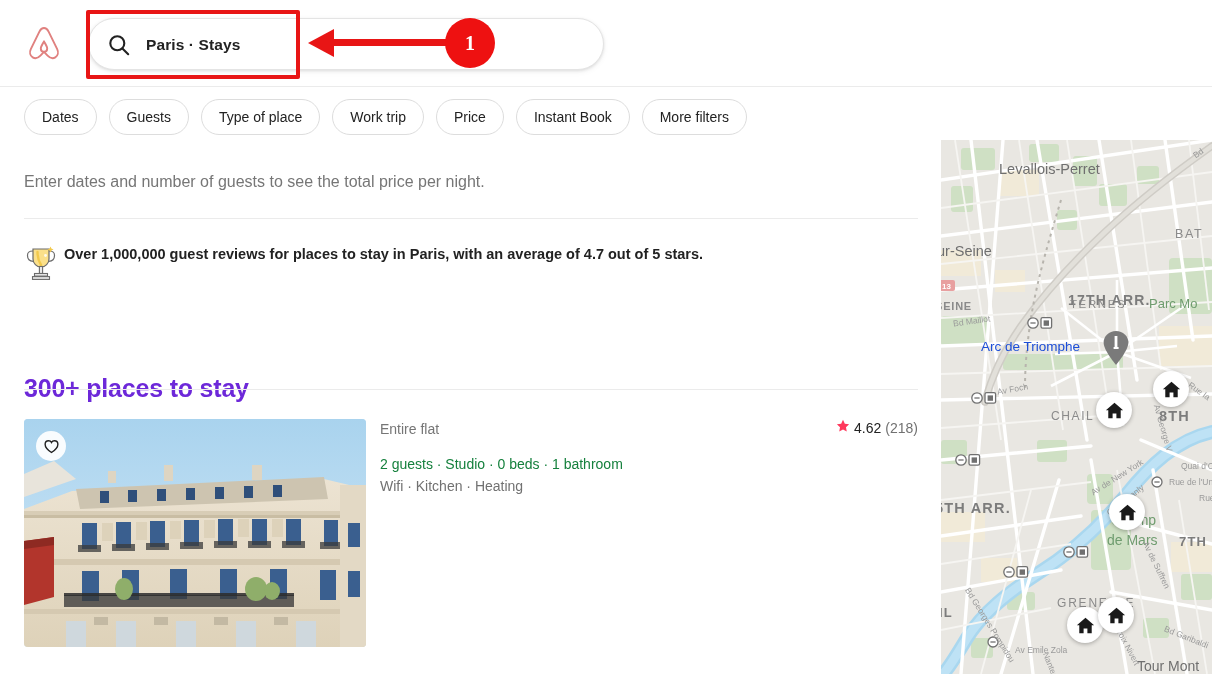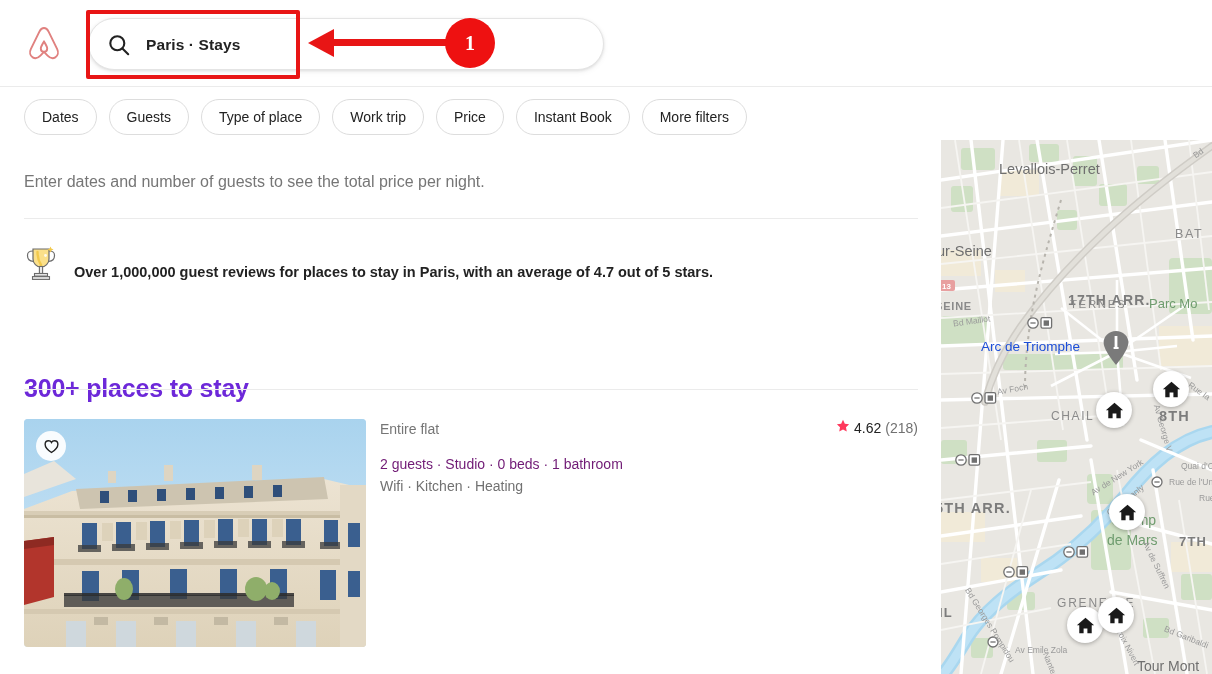--- a/index.html
+++ b/index.html
@@ -94,21 +94,21 @@
   }
   .divider {
     position: absolute; left: 24px;
     width: 894px; height: 1px; background: #ebebeb;
   }
   .divider.d1 { top: 68px; }
   .divider.d2 { top: 239px; }
 
   .review-row {
     position: absolute; left: 24px; top: 94px;
-    display: flex; align-items: flex-end; gap: 16px;
+    display: flex; align-items: flex-start; gap: 6px;
   }
   .trophy { width: 34px; height: 38px; flex: none; }
   .review-text {
     font-size: 14.5px; font-weight: bold; color: #222222;
     line-height: 20px; white-space: nowrap;
   }
 
   .section-title {
     position: absolute; left: 24px; top: 186px;
     font-size: 25px; font-weight: bold; color: #6d28d9;
@@ -142,21 +142,21 @@
     display: flex; align-items: center; gap: 4px;
   }
   .rating .cnt { color: #717171; }
   .title {
     margin-top: 14px;
     font-size: 19px; color: #222222; line-height: 26px;
     letter-spacing: -0.1px;
   }
   .meta {
     margin-top: 14px;
-    font-size: 14px; color: #701a75; line-height: 22px;
+    font-size: 14px; color: #15803d; line-height: 22px;
   }
   .amen {
     font-size: 14px; color: #717171; line-height: 22px;
   }
 
   
   .map {
     position: absolute; left: 941px; top: 140px;
     width: 271px; height: 534px;
     overflow: hidden; background: #e9e6e1;

